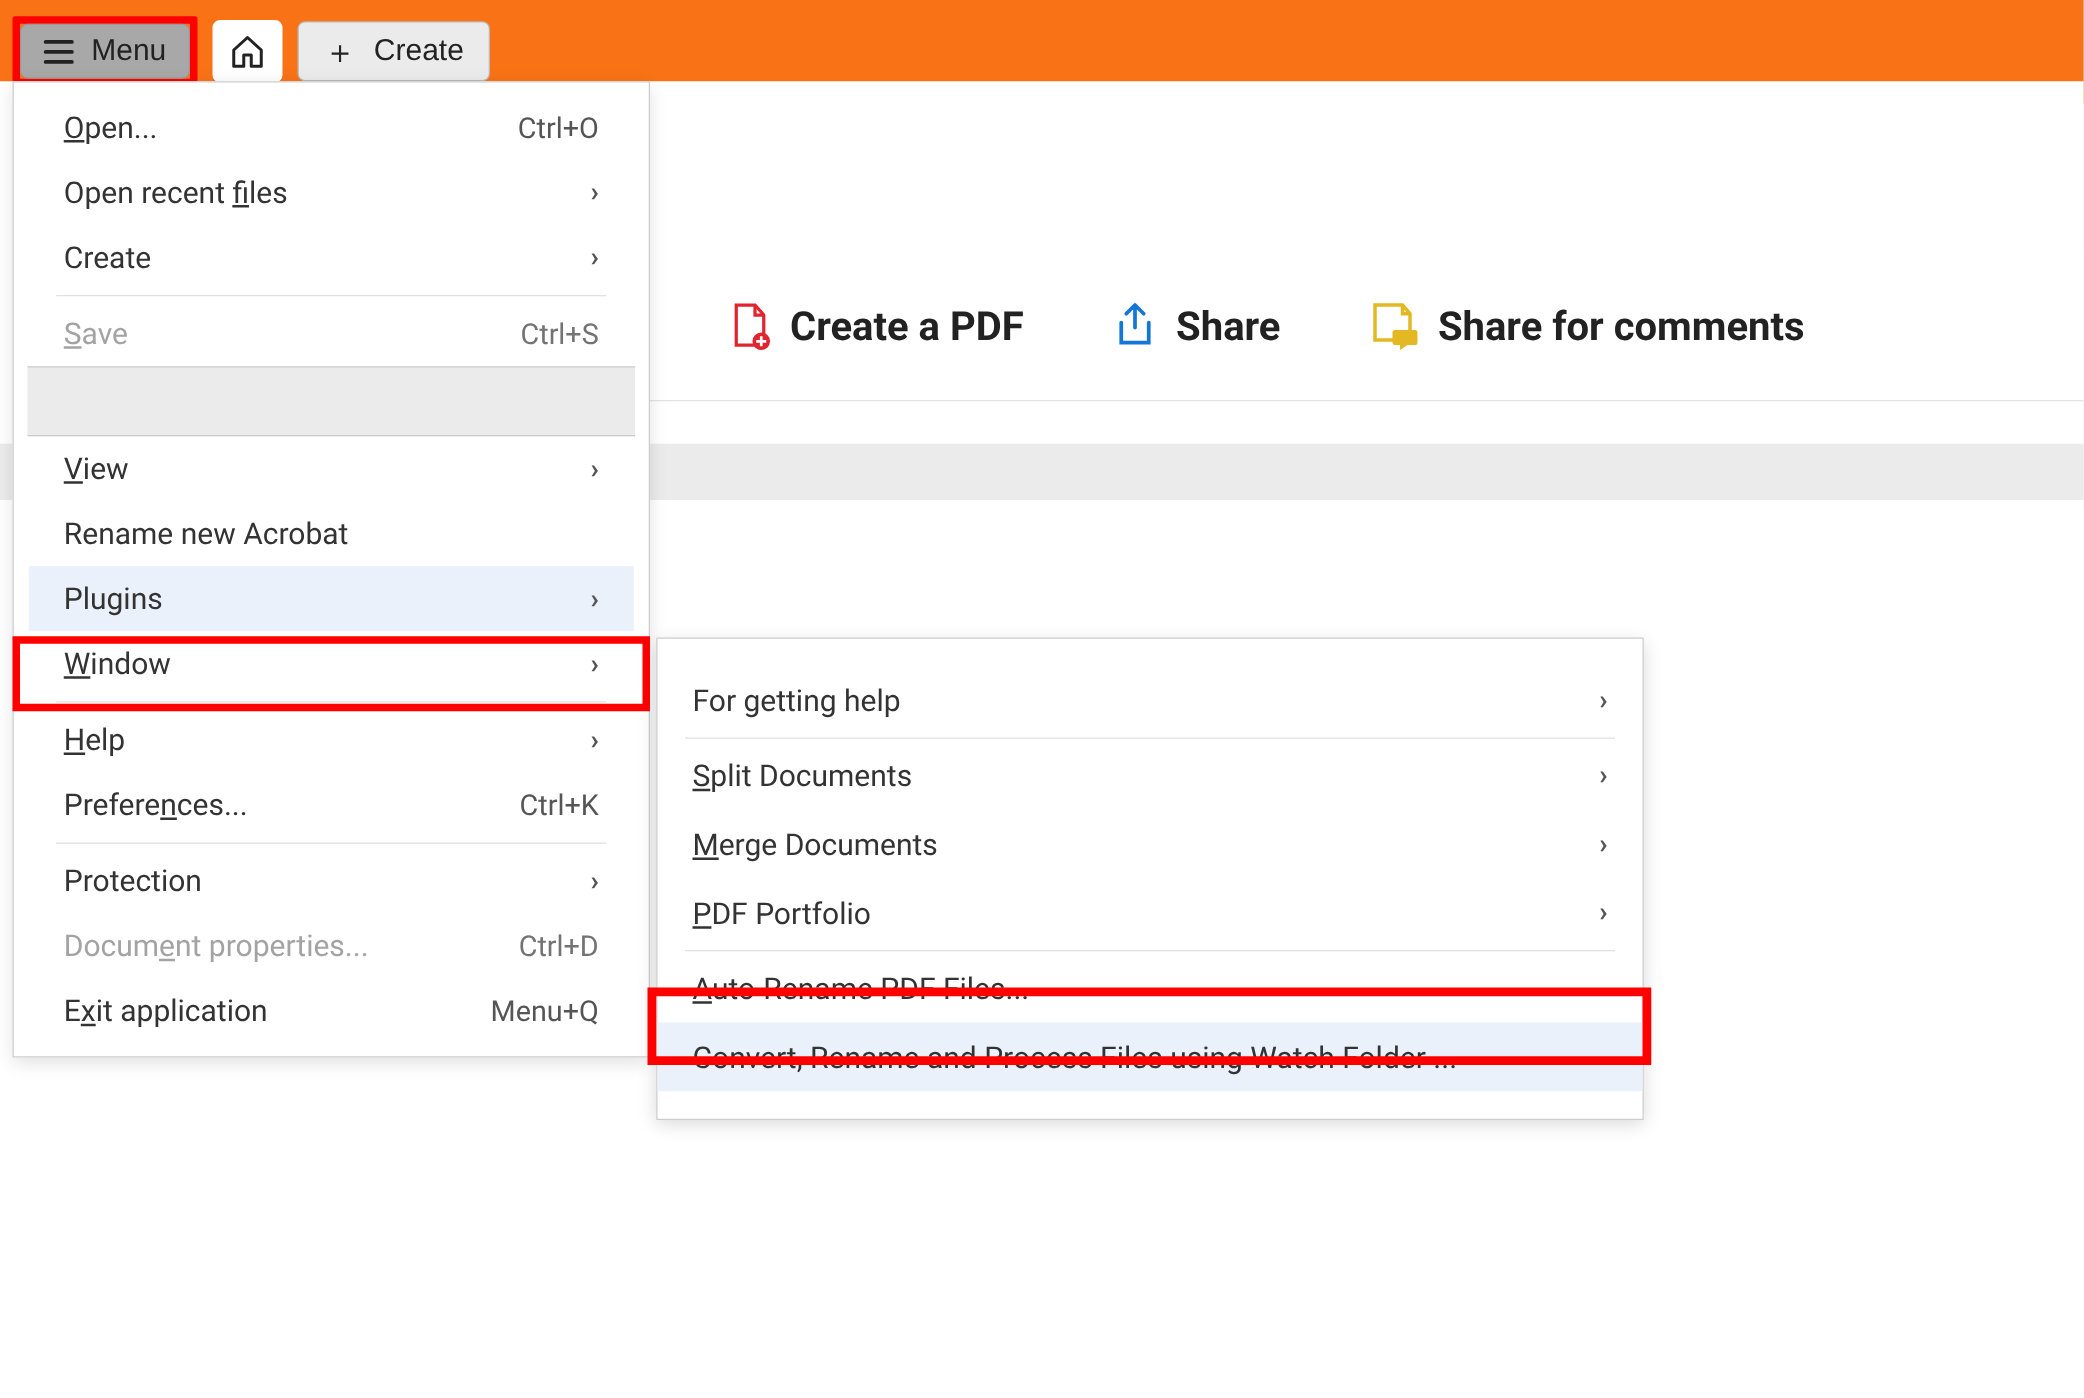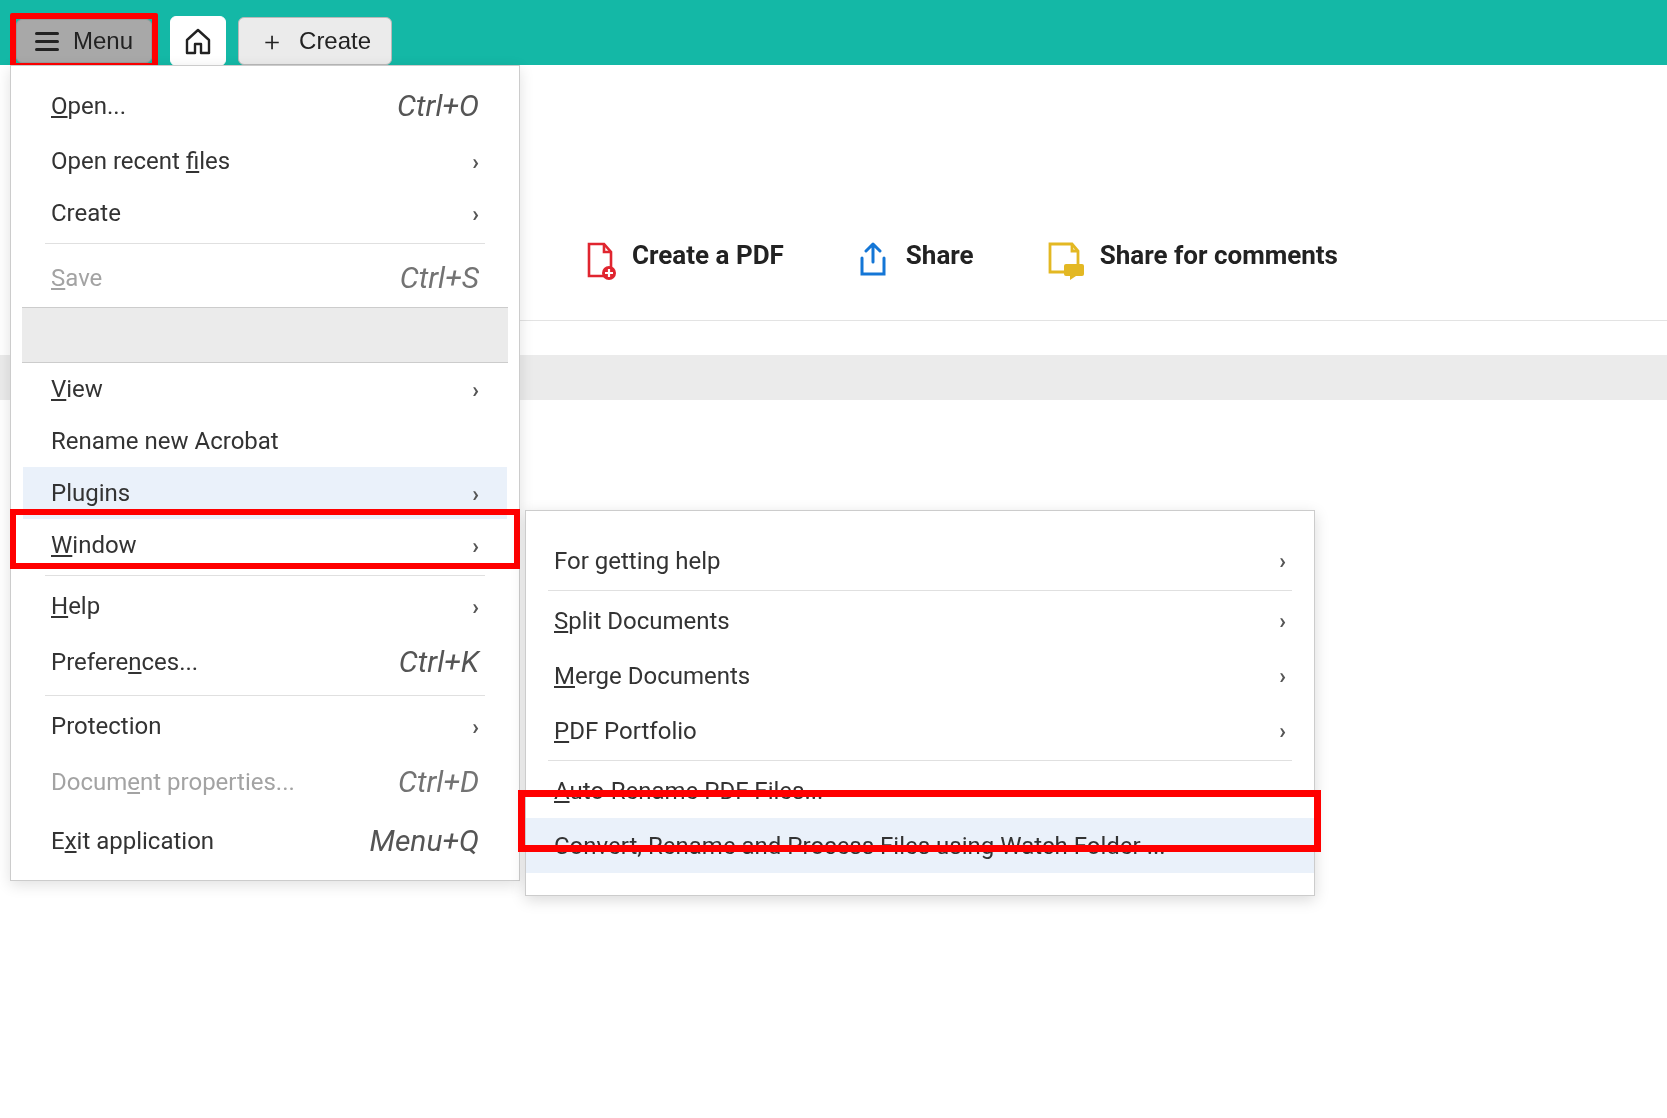--- a/index.html
+++ b/index.html
@@ -6,21 +6,21 @@
   body {
     font-family: -apple-system, BlinkMacSystemFont, "Segoe UI", Roboto, sans-serif;
     background: #ebebeb;
     width: 1667px;
     height: 1118px;
     position: relative;
     overflow: hidden;
   }
   .toolbar {
     height: 83px;
-    background: #14b8a6;
+    background: #f97316;
     border-bottom: 1px solid #d8d8d8;
     display: flex;
     align-items: center;
     padding: 8px 10px;
     gap: 12px;
   }
   .menu-btn {
     display: flex;
     align-items: center;
     gap: 14px;
@@ -98,23 +98,23 @@
     left: 520px;
     display: flex;
     gap: 70px;
     background: #fff;
     padding: 40px 60px;
     border-bottom: 1px solid #e3e3e3;
     width: calc(100% - 520px);
   }
   .action-item {
     display: flex;
-    align-items: flex-start;
+    align-items: flex-end;
     gap: 14px;
-    font-size: 26px;
+    font-size: 32px;
     font-weight: 700;
     color: #222;
     cursor: pointer;
   }
 
   
   .dropdown {
     position: absolute;
     top: 65px;
     left: 10px;
@@ -132,22 +132,21 @@
     font-size: 24px;
     color: #333;
     cursor: pointer;
     min-height: 52px;
   }
   .menu-item.disabled {
     color: #a3a3a3;
   }
   .menu-item .shortcut {
     color: #555;
-    font-size: 30px;
-    font-style: italic;
+    font-size: 23px;
   }
   .menu-item.disabled .shortcut { color: #737373; }
   .menu-item.hovered {
     background: #eaf1fa;
   }
   .menu-item .label u { text-decoration: underline; }
   .menu-sep {
     height: 1px;
     background: #e0e0e0;
     margin: 4px 22px;

